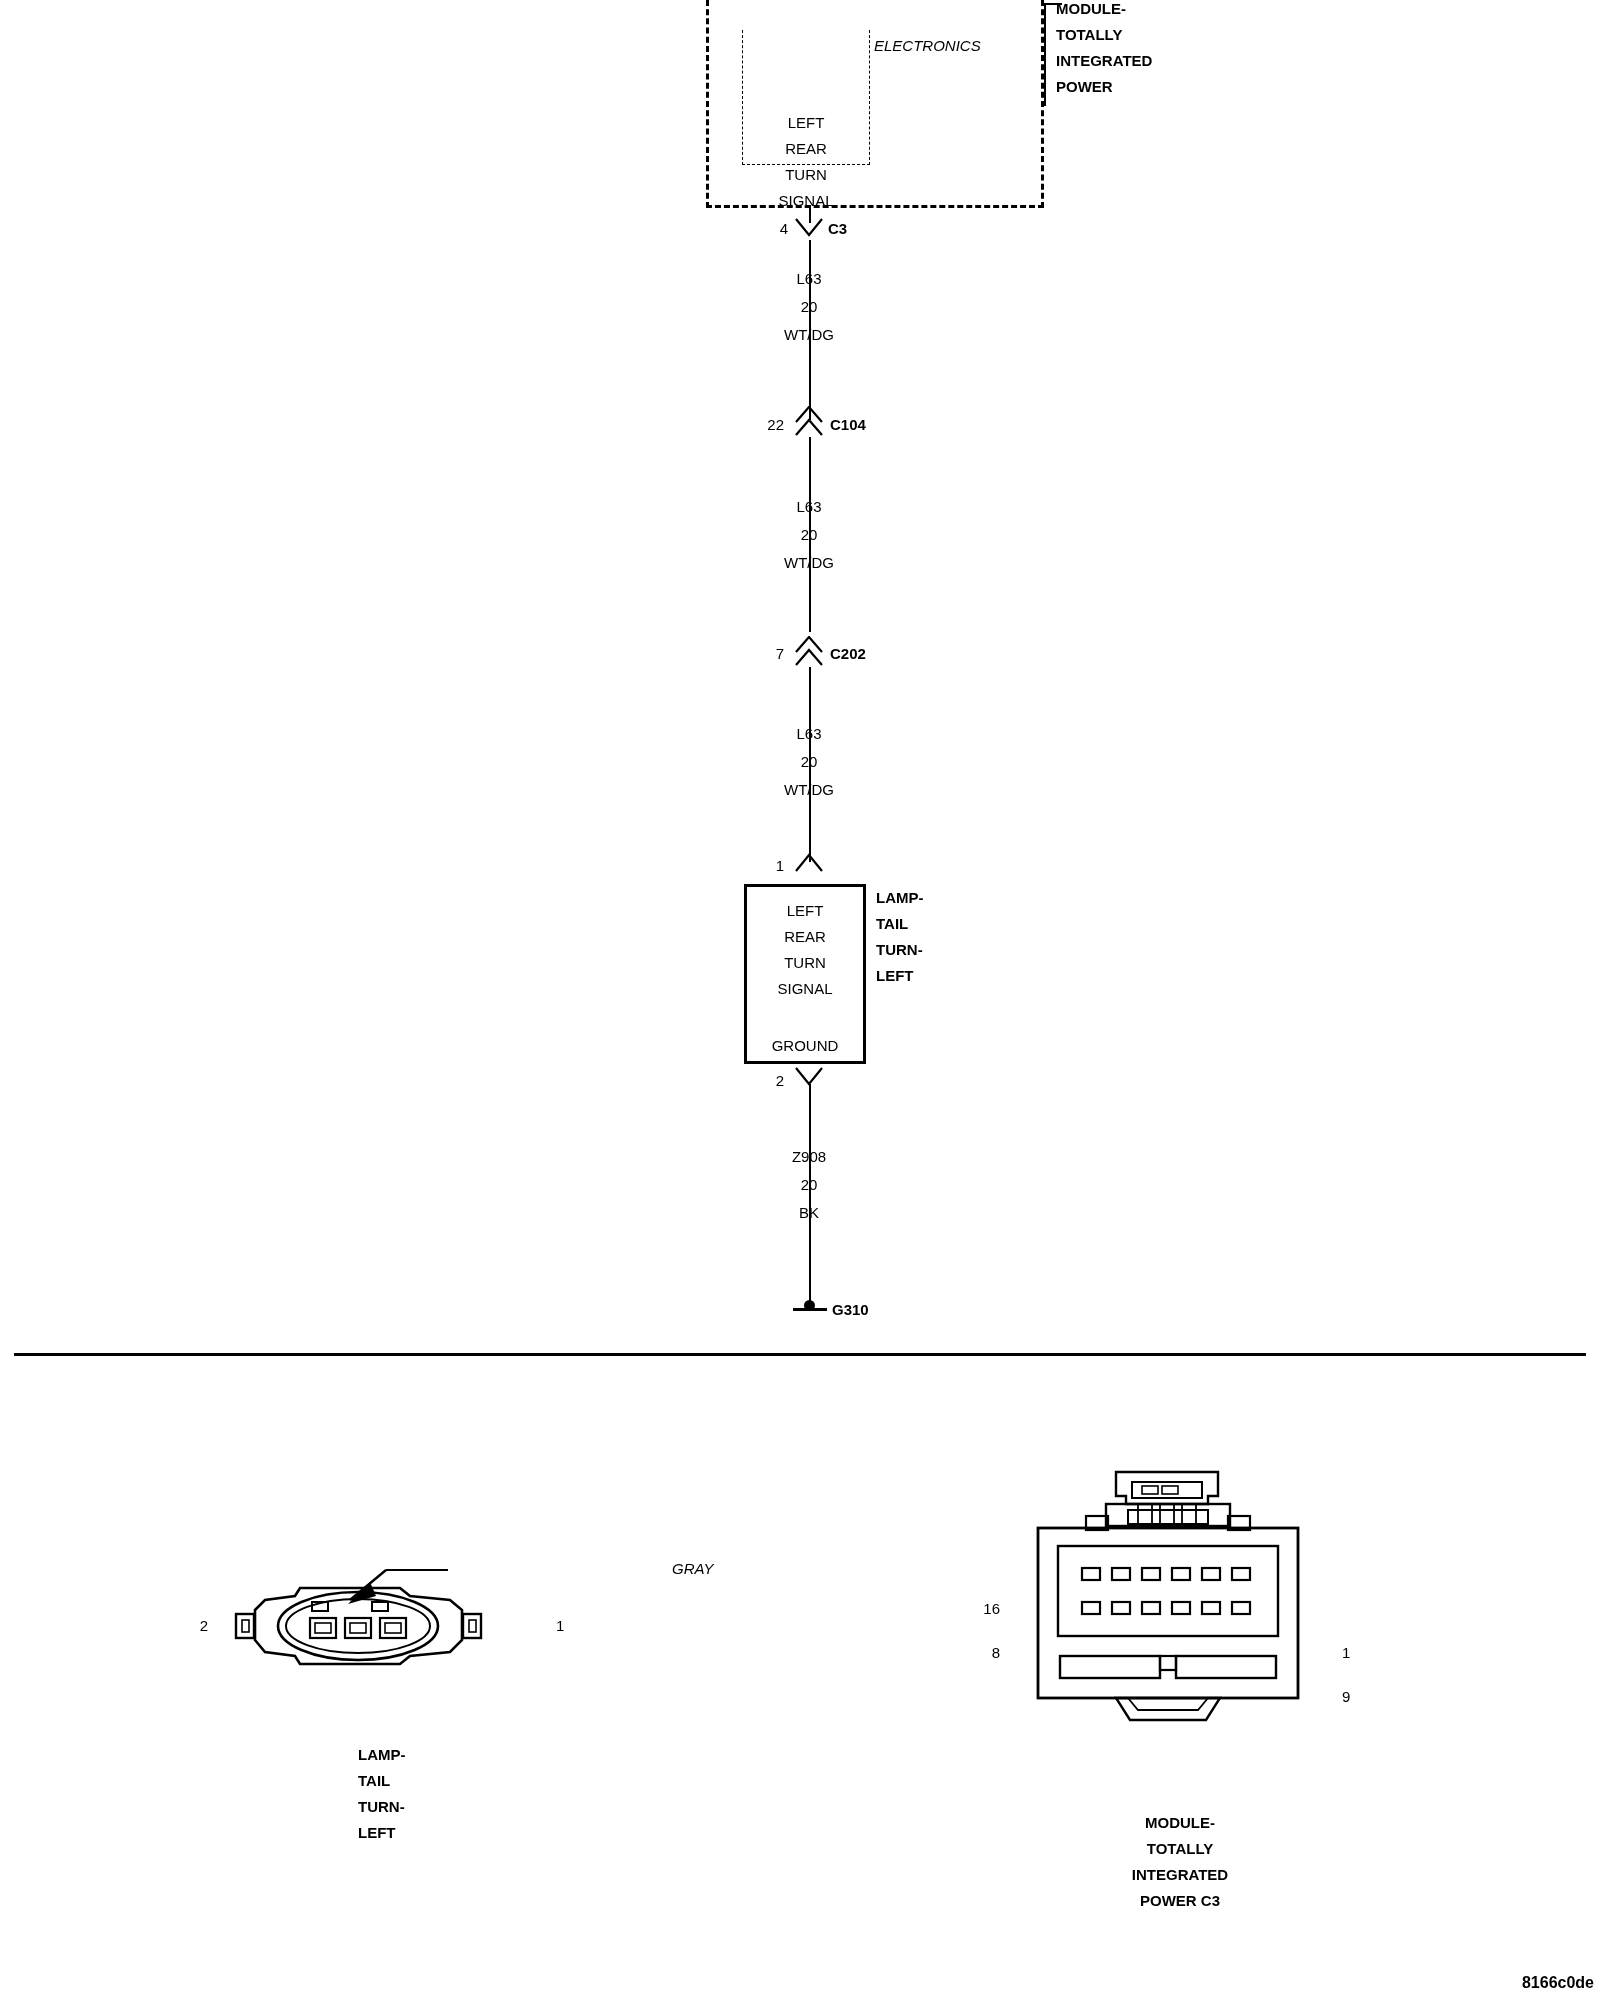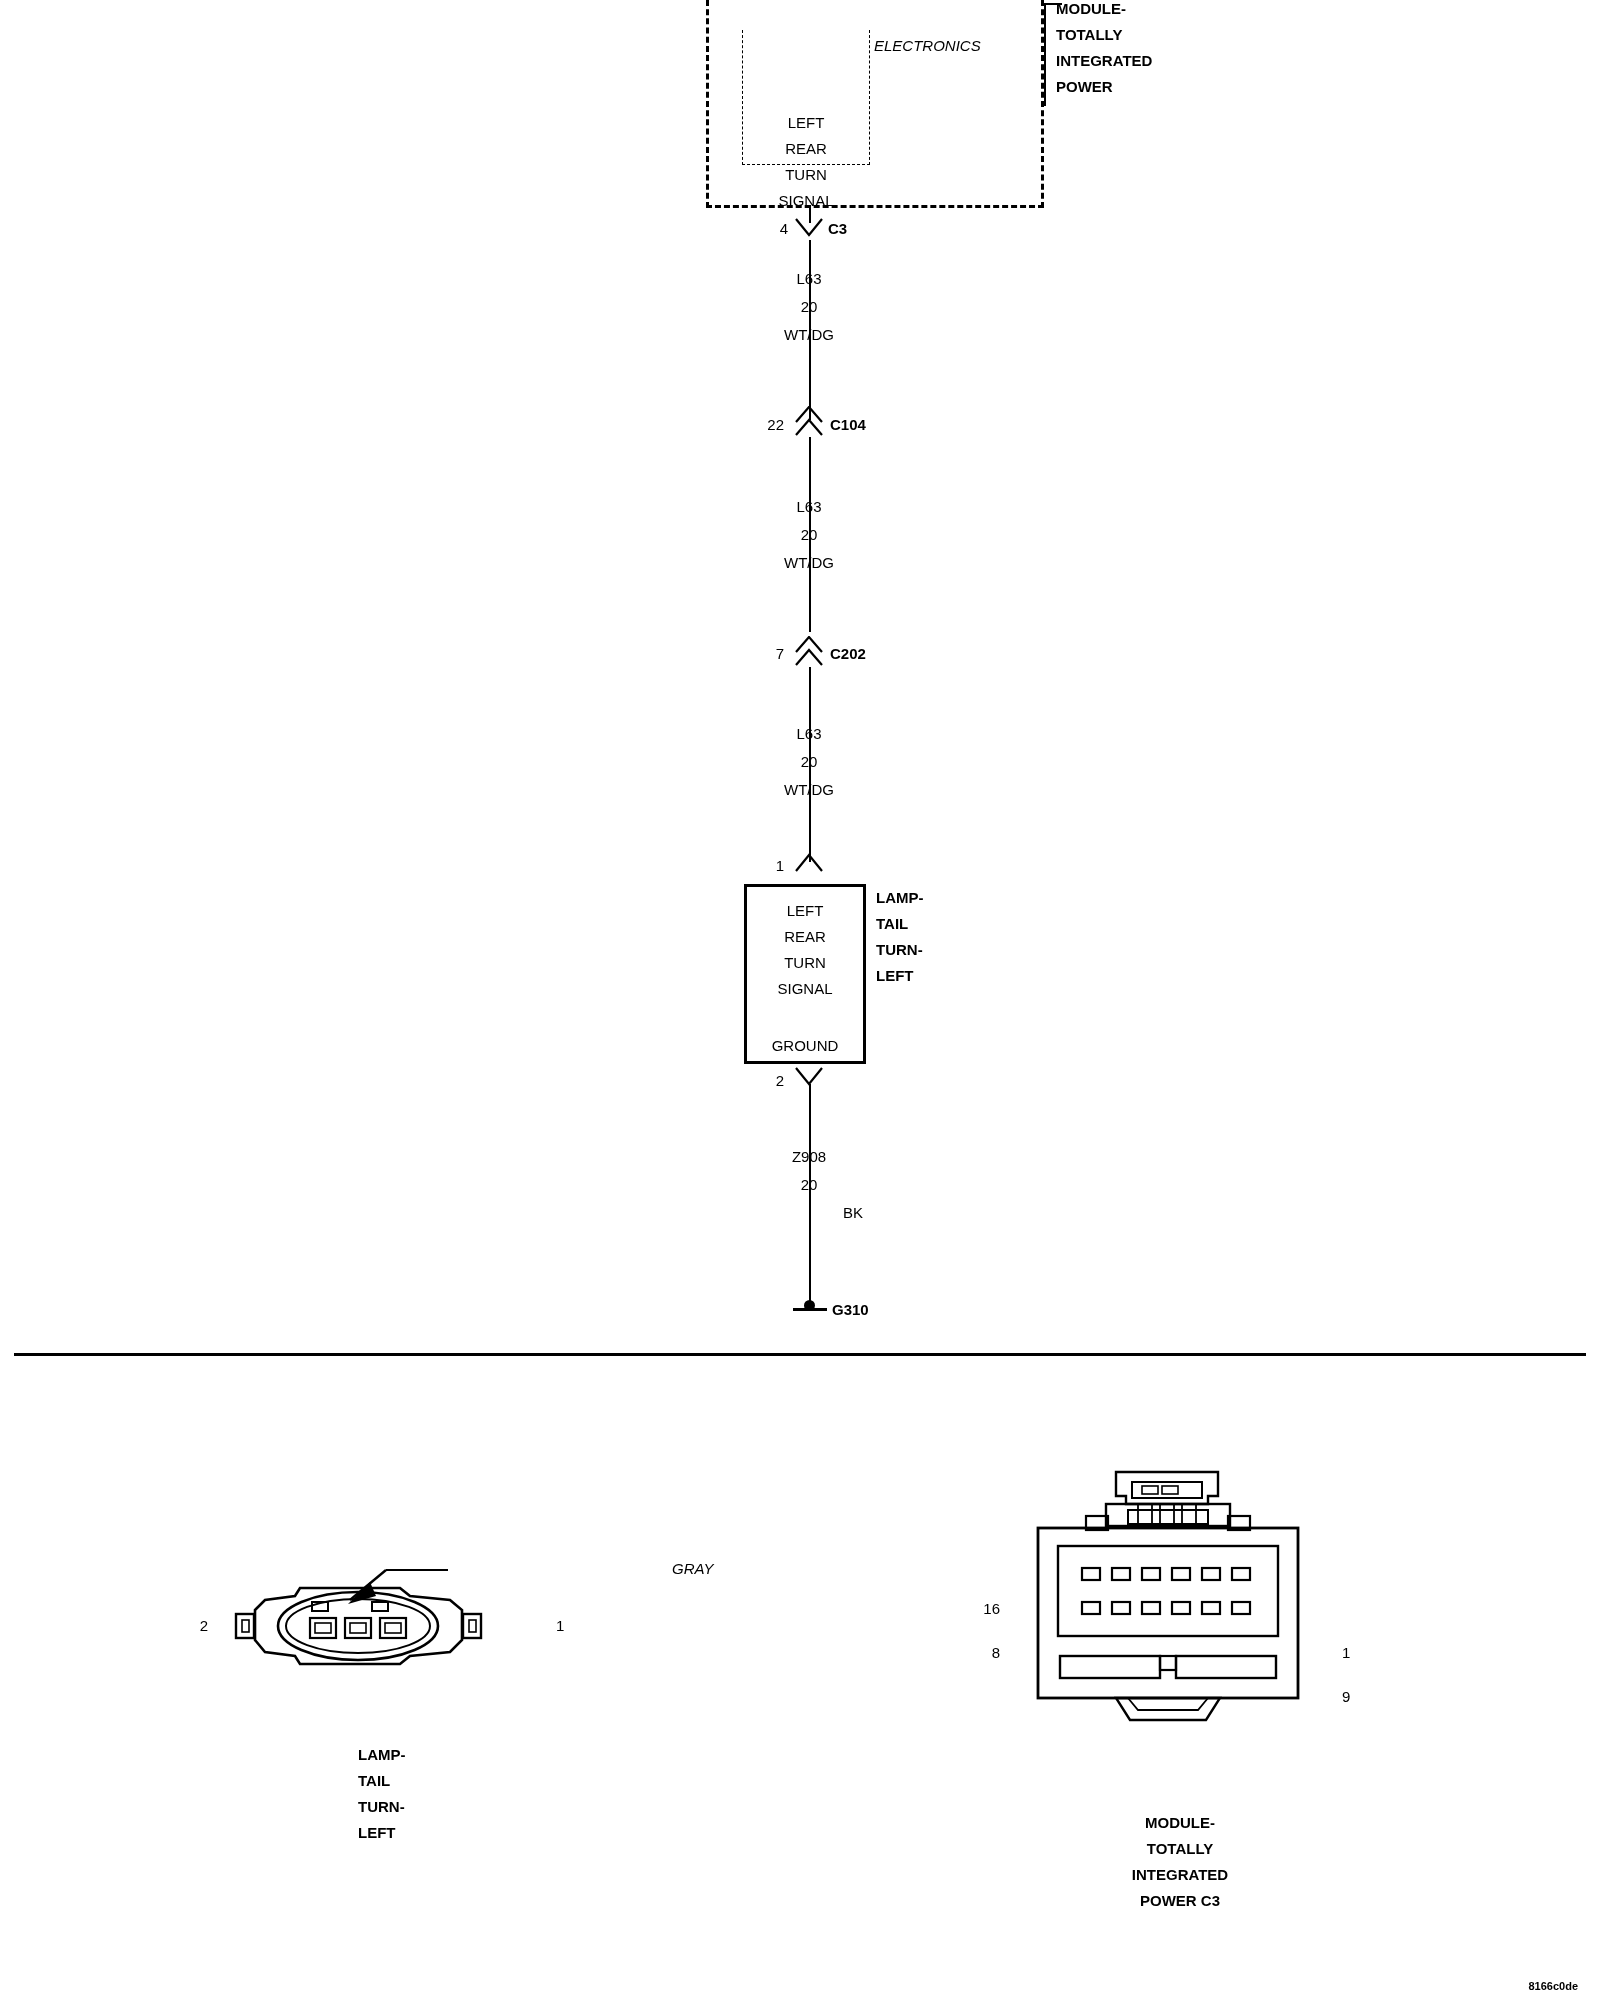--- a/index.html
+++ b/index.html
@@ -53,23 +53,23 @@
     border: 3px solid #000;
     box-sizing: border-box;
   }
 
   .vline { background: #000; width: 2px; }
   .hline { background: #000; height: 2px; }
 
   #divider { left: 14px; top: 1353px; width: 1572px; height: 3px; background:#000; }
 
   #watermark {
-    right: 22px; bottom: 8px;
+    right: 6px; bottom: 8px;
     font-family: "Liberation Sans", sans-serif;
-    font-size: 11px;
+    font-size: 16px;
     font-weight: bold;
     color: #000;
   }
 </style>
 </head>
 <body>
 
 <div class="abs" id="tipm-box"></div>
 
 <div class="abs" id="tipm-inner"></div>
@@ -146,21 +146,21 @@
 LEFT</div>
 
 <svg class="abs" style="left:795px; top:1066px;" width="30" height="22">
   <path d="M1 2 L14 18 L27 2" stroke="#000" stroke-width="2.2" fill="none"></path>
 </svg>
 <div class="abs txt right" style="left:736px; top:1068px; width:48px;">2</div>
 
 <div class="abs vline" style="left:809px; top:1084px; height:220px;"></div>
 <div class="abs txt center" style="left:749px; top:1144px; width:120px;">Z908</div>
 <div class="abs txt center" style="left:749px; top:1172px; width:120px;">20</div>
-<div class="abs txt center" style="left:793px; top:1200px; width:120px;">BK</div>
+<div class="abs txt center" style="left:749px; top:1200px; width:120px;">BK</div>
 
 <div class="abs hline" style="left:793px; top:1308px; width:34px; height:3px;"></div>
 <div class="abs" style="left:804px; top:1300px; width:11px; height:11px; border-radius:50%; background:#000;"></div>
 <div class="abs txt-b" style="left:832px; top:1297px;text-align:right;">G310</div>
 
 <div class="abs" id="divider"></div>
 
 <svg class="abs" style="left:200px; top:1560px;" width="420" height="150">
 
   <path d="M55 50 L65 40 L95 36 L100 28 L200 28 L210 36 L250 40 L262 50 L262 80 L250 92 L210 96 L200 104 L100 104 L95 96 L65 92 L55 80 Z" stroke="#000" stroke-width="2.6" fill="none"></path>

